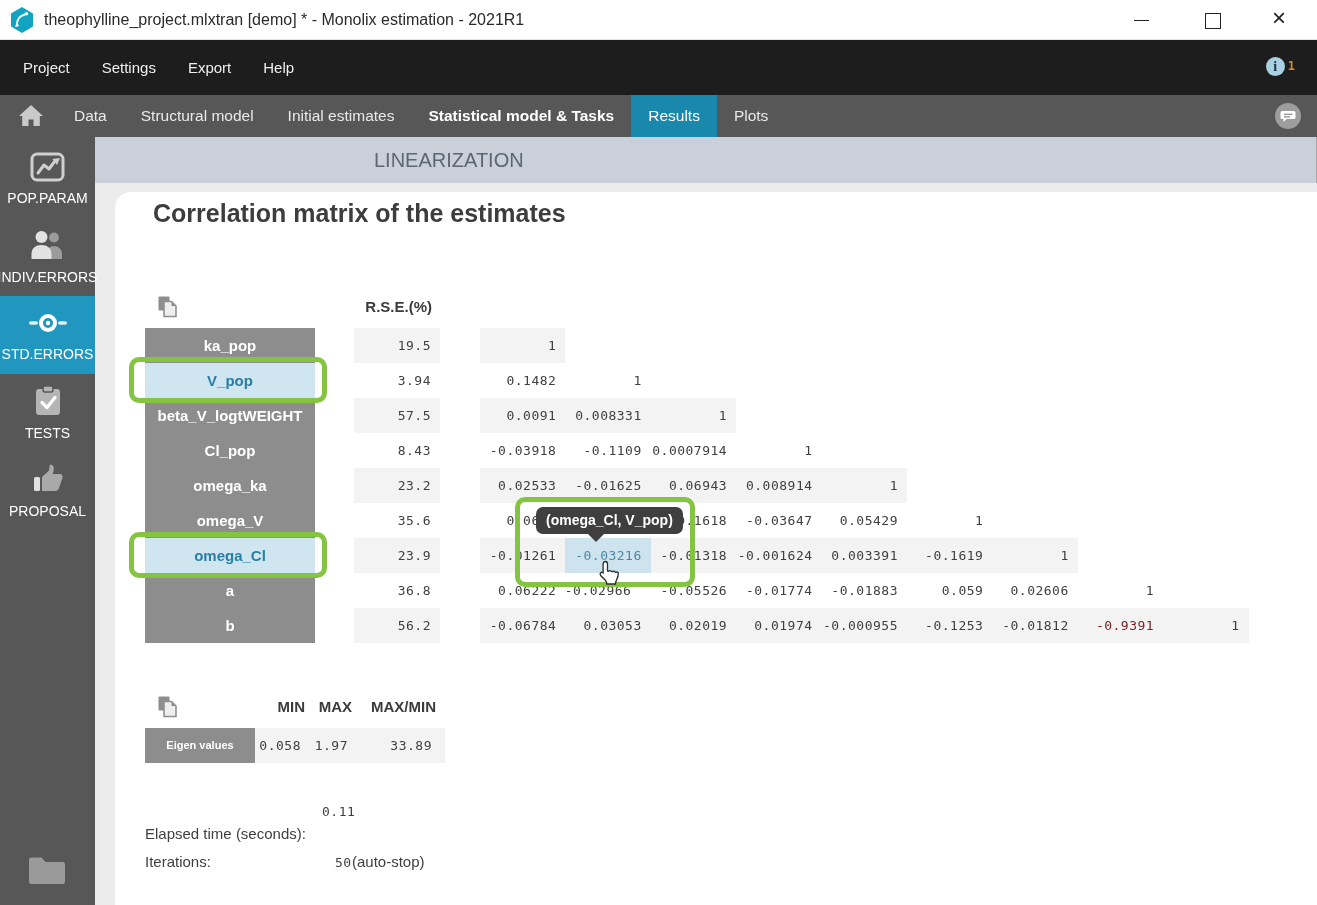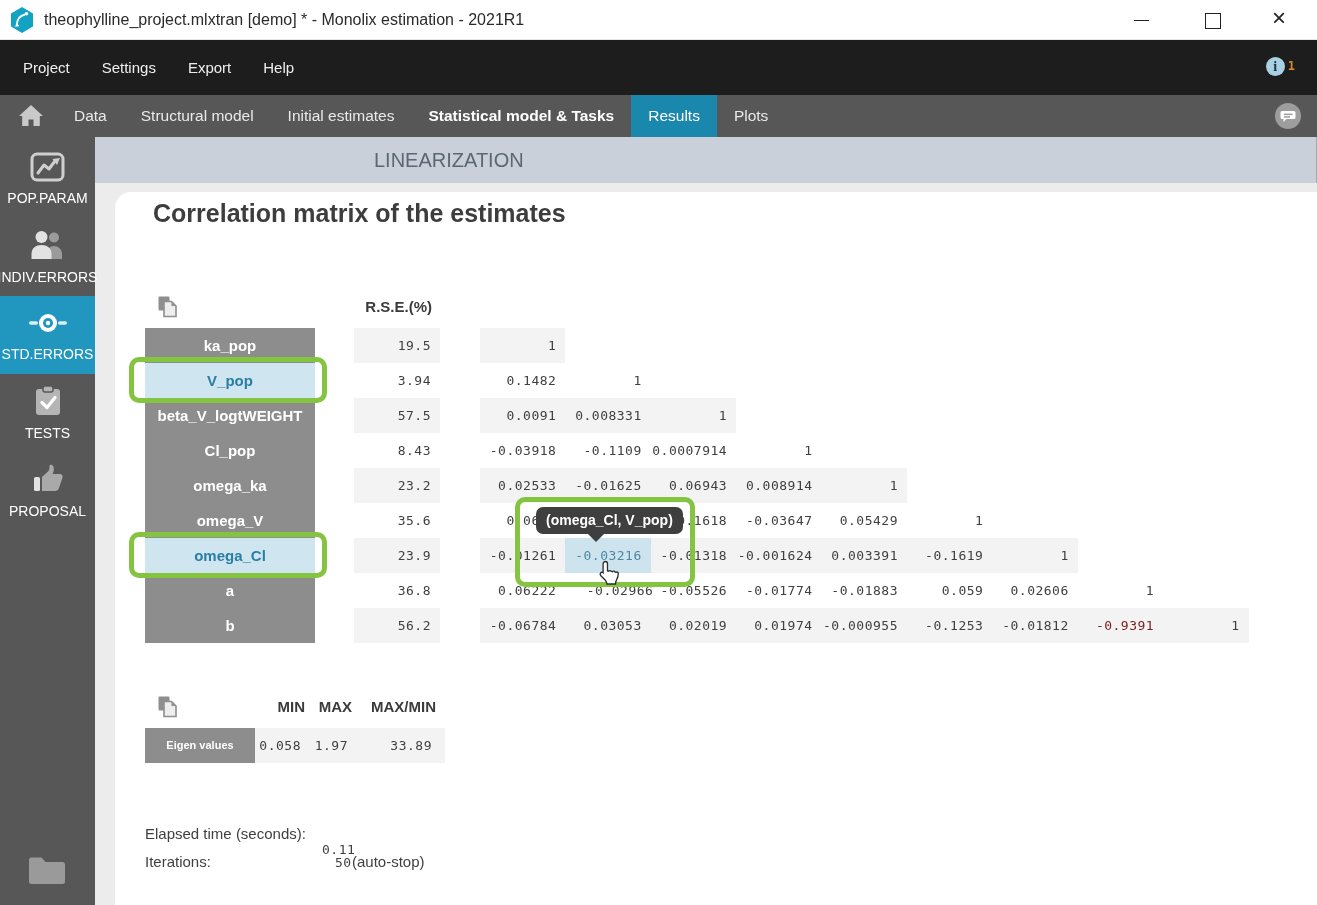--- a/index.html
+++ b/index.html
@@ -261,21 +261,21 @@
             <div class="mx-num mx-cell" style="left: 365px; top: 346px; width: 85.4px; height: 35px;">-0.01261</div>
             <div class="mx-num mx-cell hl" style="left: 450.4px; top: 346px; width: 85.4px; height: 35px;">-0.03216</div>
             <div class="mx-num mx-cell" style="left: 535.8px; top: 346px; width: 85.4px; height: 35px;">-0.01318</div>
             <div class="mx-num mx-cell" style="left: 621.2px; top: 346px; width: 85.4px; height: 35px;">-0.001624</div>
             <div class="mx-num mx-cell" style="left: 706.6px; top: 346px; width: 85.4px; height: 35px;">0.003391</div>
             <div class="mx-num mx-cell" style="left: 792px; top: 346px; width: 85.4px; height: 35px;">-0.1619</div>
             <div class="mx-num mx-cell" style="left: 877.4px; top: 346px; width: 85.4px; height: 35px;">1</div>
             <div class="mx-label" style="left: 30px; top: 381px; width: 170px; height: 35px;">a</div>
             <div class="mx-num" style="left: 239px; top: 381px; width: 86px; height: 35px;">36.8</div>
             <div class="mx-num mx-cell" style="left: 365px; top: 381px; width: 85.4px; height: 35px;">0.06222</div>
-            <div class="mx-num mx-cell" style="left: 462px; top: 381px; width: 85.4px; height: 35px;">-0.02966</div>
+            <div class="mx-num mx-cell" style="left: 440px; top: 381px; width: 85.4px; height: 35px;">-0.02966</div>
             <div class="mx-num mx-cell" style="left: 535.8px; top: 381px; width: 85.4px; height: 35px;">-0.05526</div>
             <div class="mx-num mx-cell" style="left: 621.2px; top: 381px; width: 85.4px; height: 35px;">-0.01774</div>
             <div class="mx-num mx-cell" style="left: 706.6px; top: 381px; width: 85.4px; height: 35px;">-0.01883</div>
             <div class="mx-num mx-cell" style="left: 792px; top: 381px; width: 85.4px; height: 35px;">0.059</div>
             <div class="mx-num mx-cell" style="left: 877.4px; top: 381px; width: 85.4px; height: 35px;">0.02606</div>
             <div class="mx-num mx-cell" style="left: 962.8px; top: 381px; width: 85.4px; height: 35px;">1</div>
             <div class="stripe" style="left: 239px; top: 416px; width: 86px; height: 35px;"></div>
             <div class="stripe" style="left: 365px; top: 416px; width: 768.6px; height: 35px;"></div>
             <div class="mx-label" style="left: 30px; top: 416px; width: 170px; height: 35px;">b</div>
             <div class="mx-num" style="left: 239px; top: 416px; width: 86px; height: 35px;">56.2</div>
@@ -312,20 +312,20 @@
         <div class="eig-header eh-min">MIN</div>
         <div class="eig-header eh-max">MAX</div>
         <div class="eig-header eh-ratio">MAX/MIN</div>
         <div class="stripe eig-stripe"></div>
         <div class="eig-label">Eigen values</div>
         <div class="mx-num eig-val ev-min">0.058</div>
         <div class="mx-num eig-val ev-max">1.97</div>
         <div class="mx-num eig-val ev-ratio">33.89</div>
 
         <div class="foot-label" style="left:30px; top:633px;">Elapsed time (seconds):</div>
-        <div class="foot-mono" style="left:207px; top:650px;">0.11</div>
+        <div class="foot-mono" style="left:207px; top:612px;">0.11</div>
         <div class="foot-label" style="left:30px; top:661px;">Iterations:</div>
         <div class="foot-mono" style="left:220px; top:663px;">50</div>
         <div class="foot-label" style="left:237px; top:661px;">(auto-stop)</div>
       </div>
     </div>
   </div>
 </div>
 
 </body></html>

